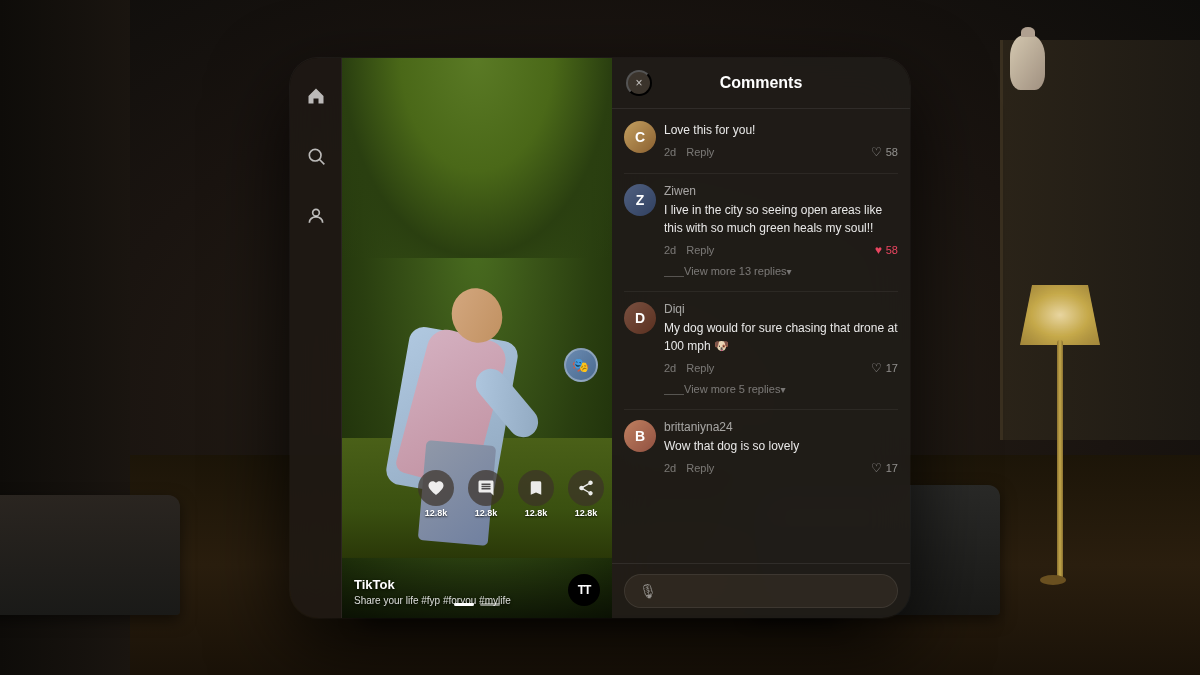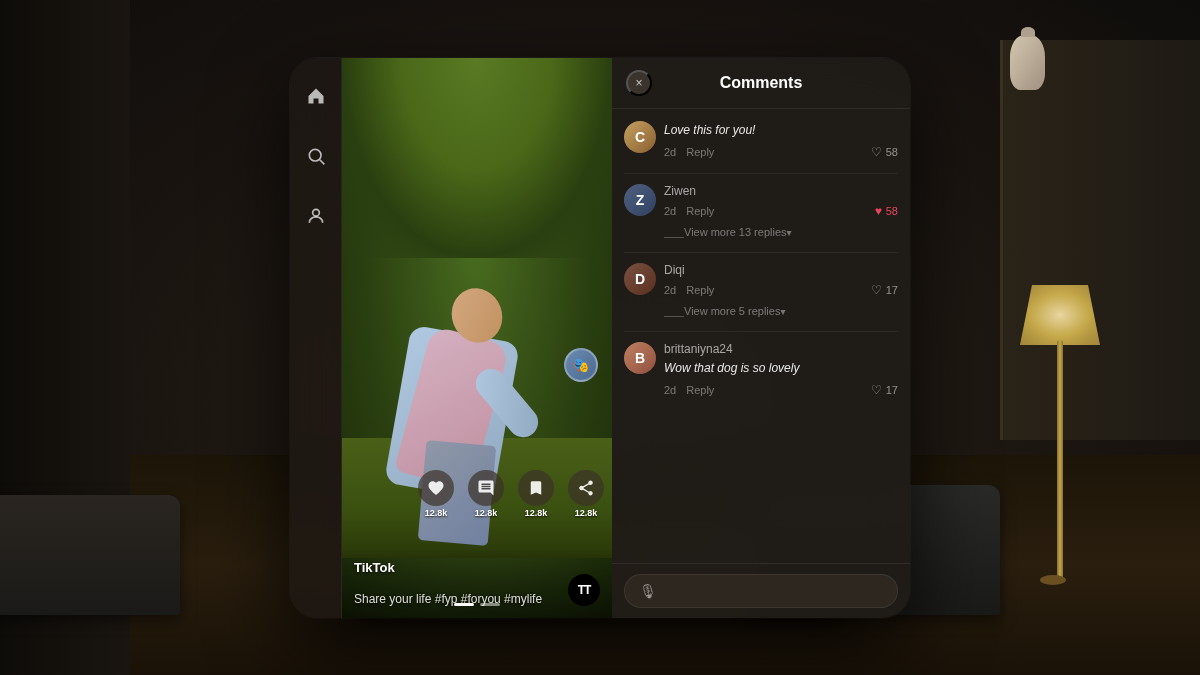--- a/index.html
+++ b/index.html
@@ -223,22 +223,22 @@
 
     .video-title {
       color: white;
       font-size: 13px;
       font-weight: 700;
       text-shadow: 0 1px 3px rgba(0,0,0,0.8);
     }
 
     .video-desc {
       color: rgba(255,255,255,0.85);
-      font-size: 12px;
-      margin-top: 17px;
+      font-size: 10px;
+      margin-top: 3px;
       text-shadow: 0 1px 3px rgba(0,0,0,0.8);
     }
 
     .tiktok-icon {
       width: 32px;
       height: 32px;
       background: black;
       border-radius: 50%;
       display: flex;
       align-items: center;
@@ -431,21 +431,20 @@
     .comment-username {
       color: rgba(255,255,255,0.6);
       font-size: 12px;
       margin-bottom: 3px;
     }
 
     .comment-text {
       color: rgba(255,255,255,0.9);
       font-size: 12px;
       line-height: 1.5;
-      font-style: italic;
     }
 
     .comment-actions {
       display: flex;
       align-items: center;
       margin-top: 6px;
       gap: 10px;
     }
 
     .comment-time {
@@ -750,20 +749,21 @@
         </div>
       </div>
 
       <div class="comment-divider"></div>
 
       <div class="comment-item">
         <div class="comment-main">
           <div class="comment-avatar avatar-ziwen">Z</div>
           <div class="comment-content">
             <div class="comment-username">Ziwen</div>
+            <div class="comment-text">I live in the city so seeing open areas like this with so much green heals my soul!!</div>
             <div class="comment-actions">
               <span class="comment-time">2d</span>
               <button class="reply-btn">Reply</button>
               <div class="like-count liked">
                 <span class="heart-icon">♥</span>
                 <span>58</span>
               </div>
             </div>
           </div>
         </div>
@@ -774,20 +774,21 @@
         </div>
       </div>
 
       <div class="comment-divider"></div>
 
       <div class="comment-item">
         <div class="comment-main">
           <div class="comment-avatar avatar-diqi">D</div>
           <div class="comment-content">
             <div class="comment-username">Diqi</div>
+            <div class="comment-text">My dog would for sure chasing that drone at 100 mph 🐶</div>
             <div class="comment-actions">
               <span class="comment-time">2d</span>
               <button class="reply-btn">Reply</button>
               <div class="like-count">
                 <span class="heart-icon">♡</span>
                 <span>17</span>
               </div>
             </div>
           </div>
         </div>

